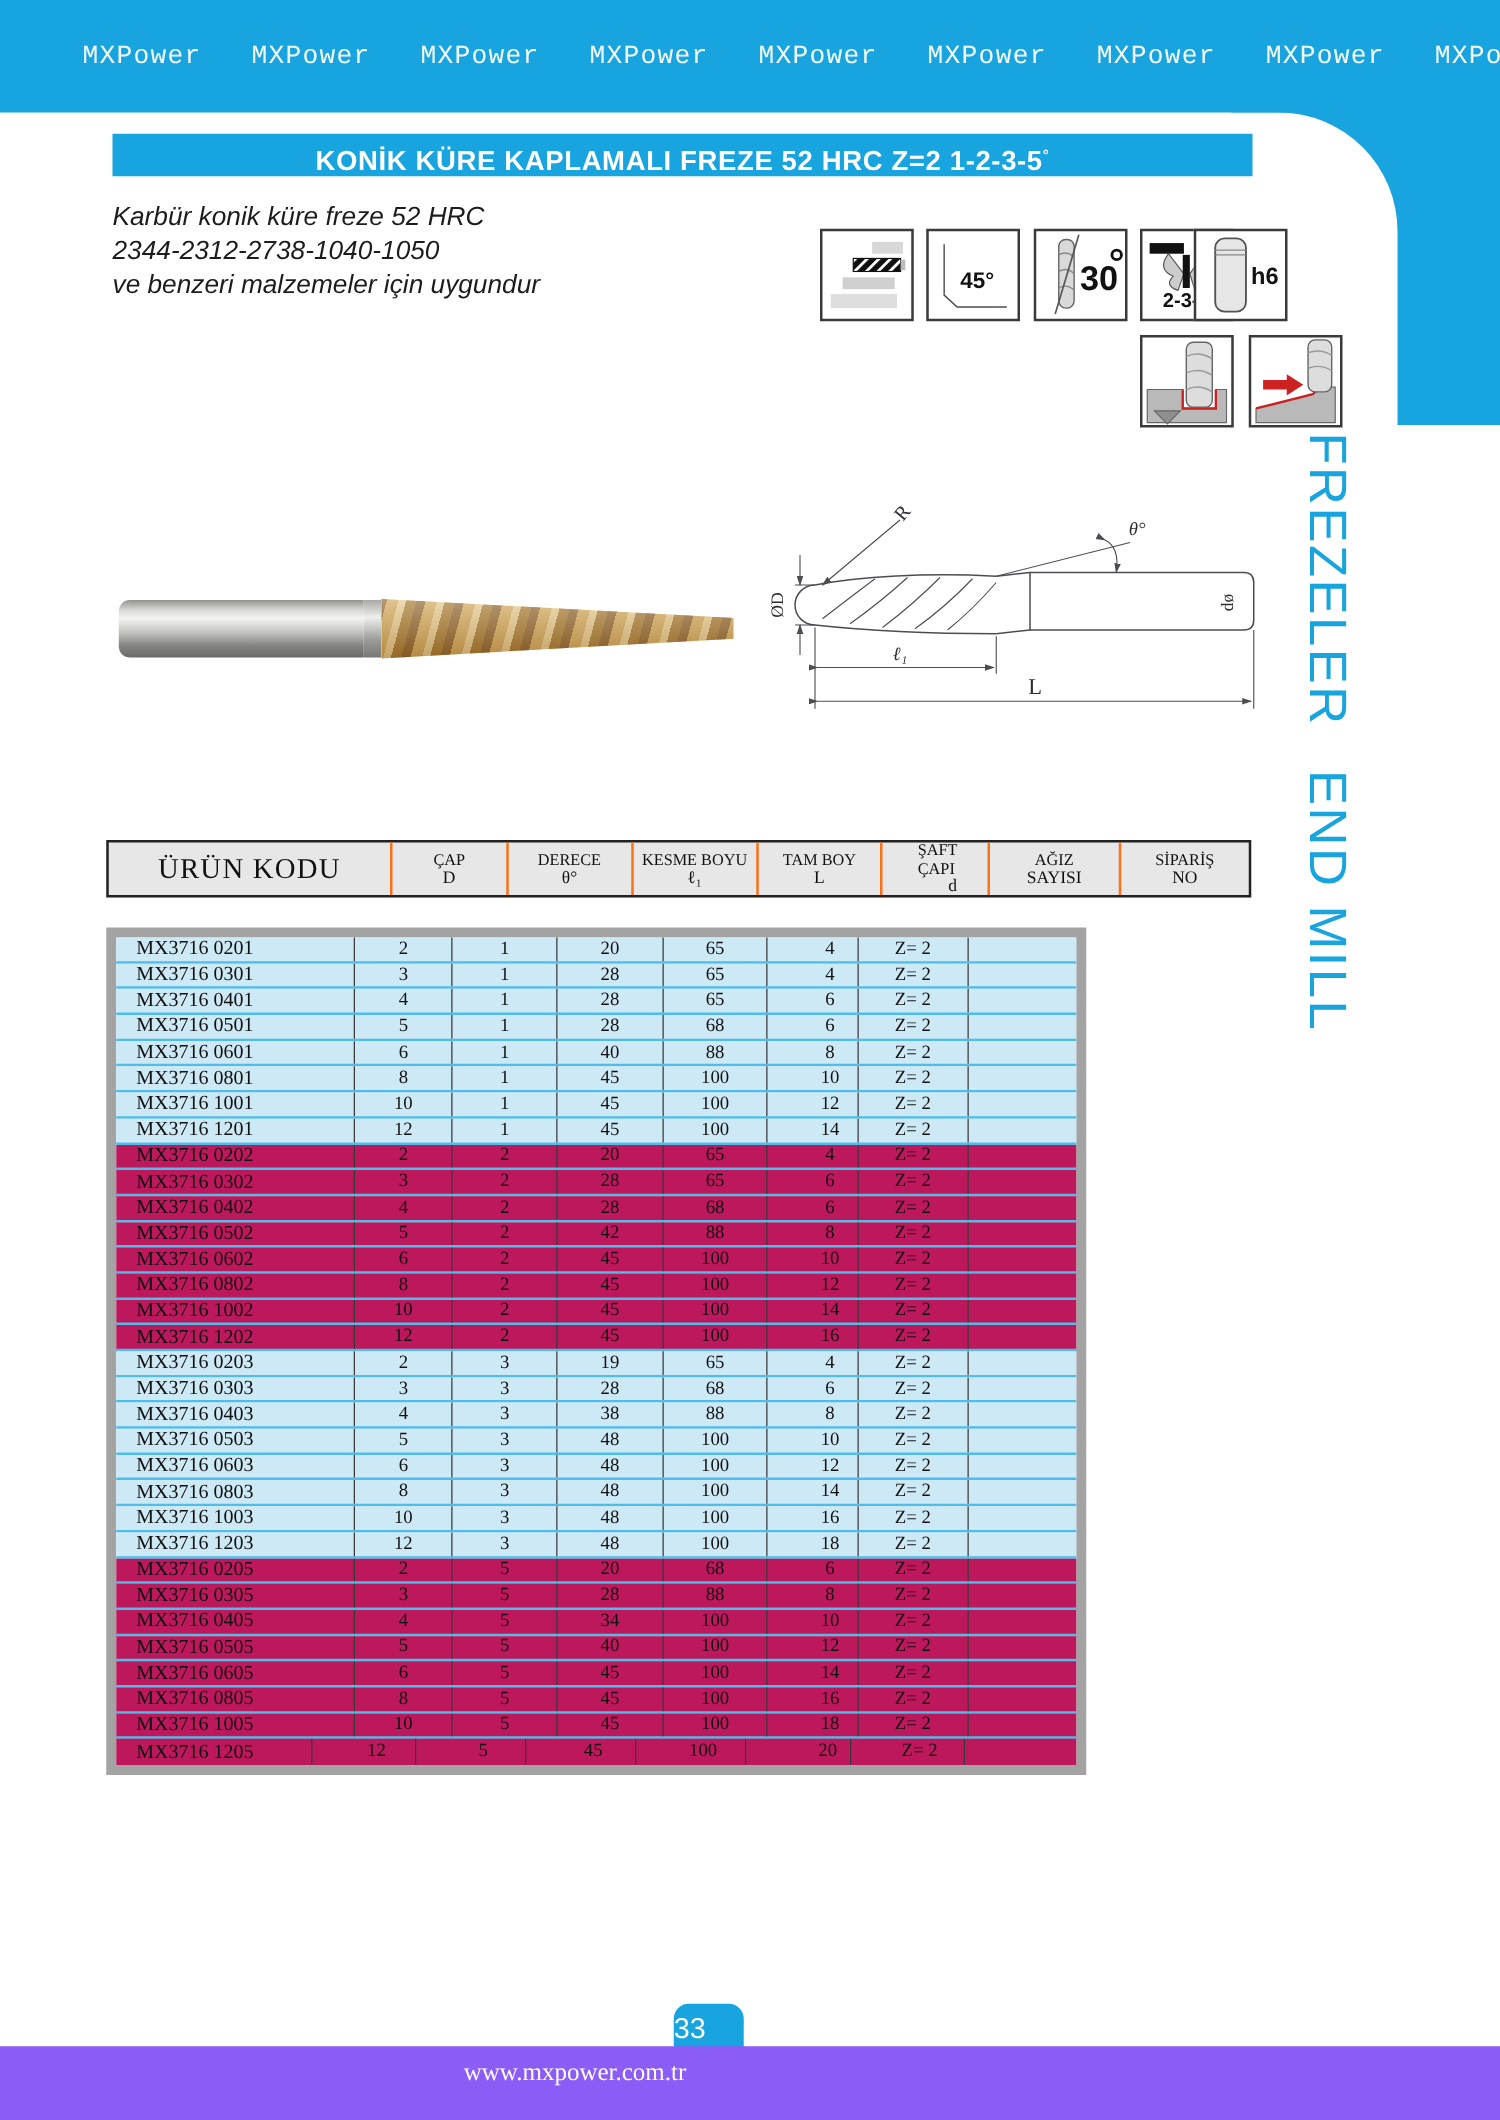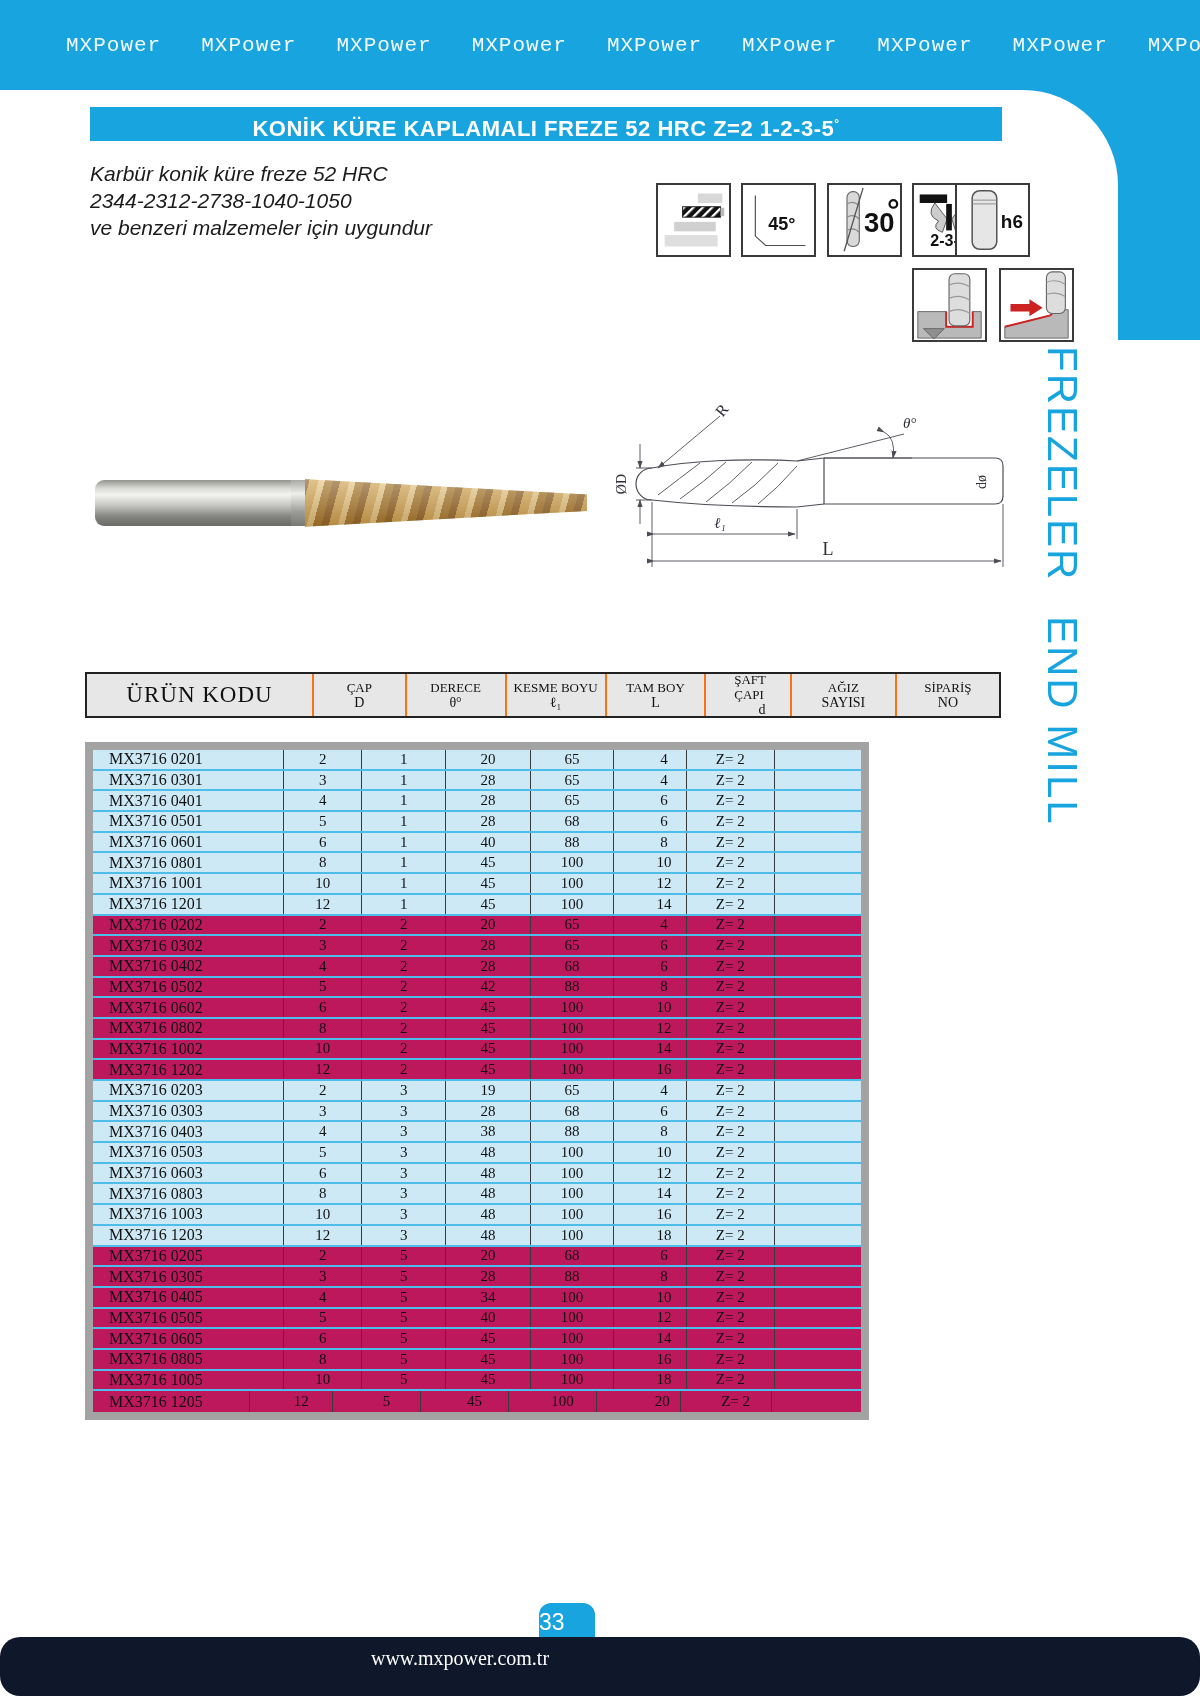--- a/index.html
+++ b/index.html
@@ -65,21 +65,21 @@
   .g-white{background:#be185d;}
   .td{font-family:"Liberation Serif",serif;font-size:15px;color:#111;display:flex;
       align-items:center;justify-content:center;box-sizing:border-box;border-right:1px solid #3a3a3a;}
   .td:last-child{border-right:none;}
   .td.code{justify-content:flex-start;padding-left:16px;font-size:16px;}
 
   .c0{width:24.9%;}.c1{width:10.15%;}.c2{width:10.95%;}.c3{width:11%;}
   .c4{width:10.9%;}.c5{width:9.4%;padding-left:28px;}.c6{width:11.5%;}.c7{width:11.2%;}
 
   
-  .footer-bar{position:absolute;left:0;top:1637px;width:1200px;height:59px;background:#0f172a;z-index:4;border-radius:20px;}
+  .footer-bar{position:absolute;left:0;top:1637px;width:1200px;height:59px;background:#8b5cf6;z-index:4;}
   .page-tab{position:absolute;left:527px;top:1603px;width:56px;height:36px;background:#18a4de;
             border-radius:12px 12px 0 0;z-index:4;color:#fff;font-size:23px;text-align:left;line-height:38px;margin-left:12px;}
   .f-link{position:absolute;top:10px;color:#fff;font-family:"Liberation Serif",serif;font-size:20px;
           width:240px;text-align:center;}
   .f-web{left:340px;}
   .f-mail{left:544px;margin-top:48px;}
 </style>
 </head>
 <body>
 

